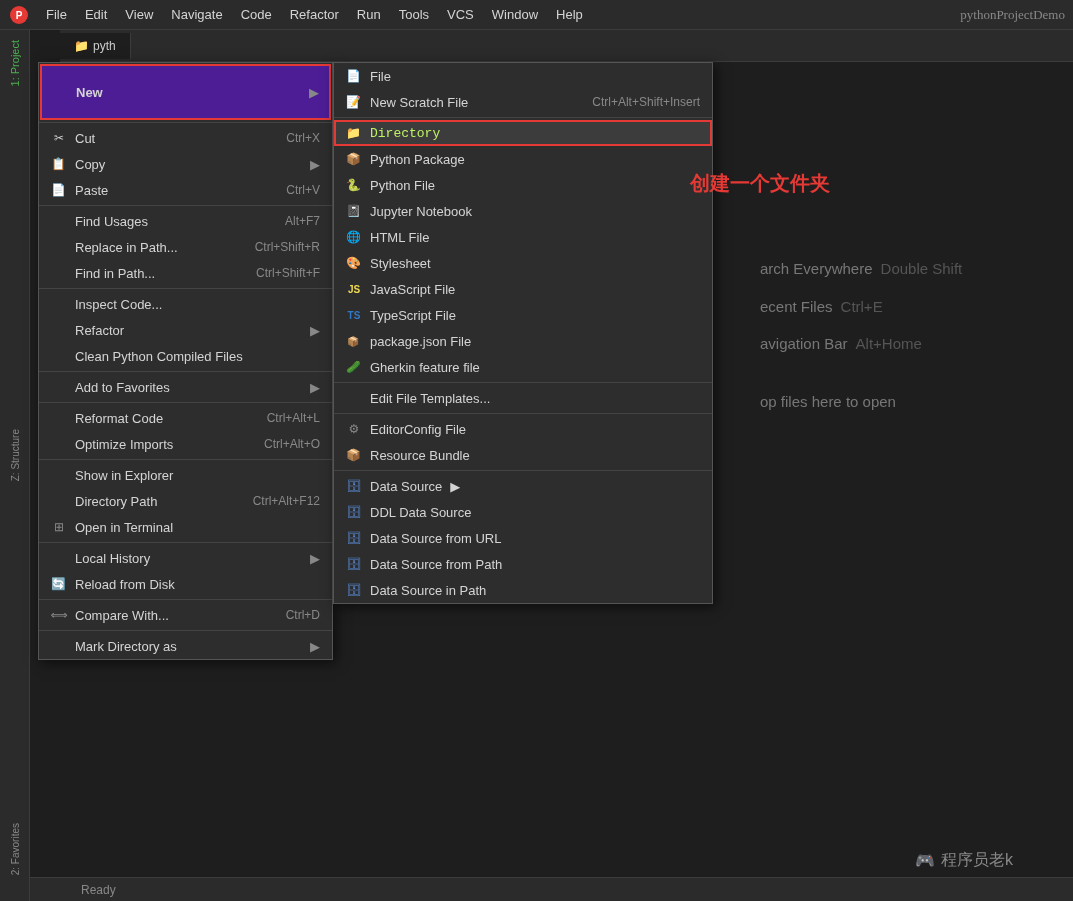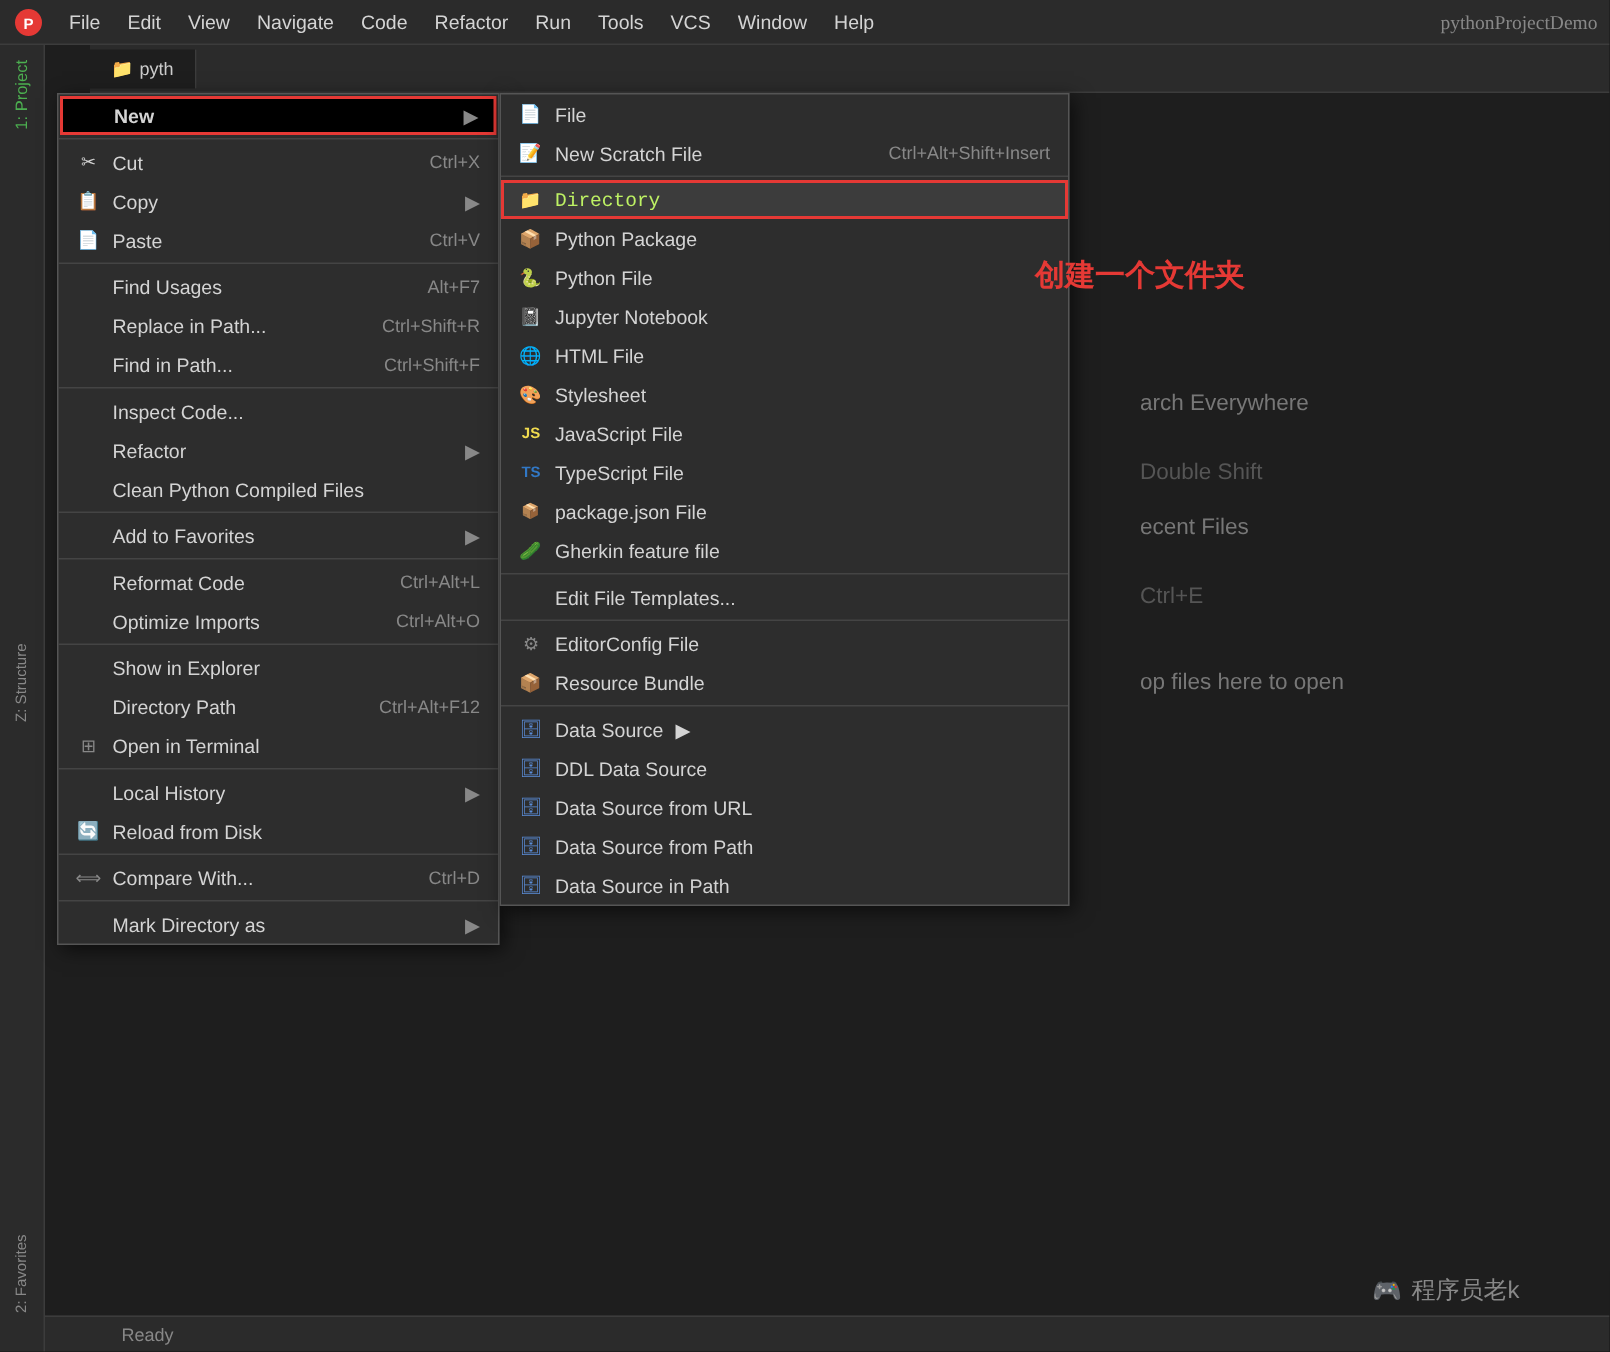--- a/index.html
+++ b/index.html
@@ -94,23 +94,23 @@
     .ctx-menu-item {
       display: flex;
       align-items: center;
       padding: 5px 12px;
       cursor: pointer;
       gap: 8px;
       position: relative;
       white-space: nowrap;
     }
     .ctx-menu-item.new-highlighted {
-      background: #000000;
+      background: #4c1d95;
       border: 2px solid #e53935;
-      padding: 3px 10px;
+      padding: 18px 10px;
     }
     .ctx-menu-item .shortcut {
       margin-left: auto;
       color: #888;
       font-size: 12px;
     }
     .ctx-menu-item .arrow {
       margin-left: auto;
       color: #888;
     }
@@ -188,21 +188,20 @@
       right: 50px;
       top: 220px;
       color: #555;
       font-size: 15px;
       line-height: 2.5;
     }
     .hint-line {
       display: flex;
       align-items: baseline;
       gap: 8px;
-      flex-direction: column;
     }
     .hint-label { color: #777; }
     .hint-shortcut { color: #555; }
 
     
     .watermark {
       position: absolute;
       bottom: 30px;
       right: 60px;
       color: #888;
@@ -557,20 +556,24 @@
 
     <div class="hints-area" style="left: 730px; top: 220px; right: 10px;">
       <div class="hint-line">
         <span class="hint-label">arch Everywhere</span>
         <span class="hint-shortcut">Double Shift</span>
       </div>
       <div class="hint-line">
         <span class="hint-label">ecent Files</span>
         <span class="hint-shortcut">Ctrl+E</span>
       </div>
+      <div class="hint-line">
+        <span class="hint-label">avigation Bar</span>
+        <span class="hint-shortcut">Alt+Home</span>
+      </div>
       <div style="margin-top:20px;">
         <span class="hint-label">op files here to open</span>
       </div>
     </div>
 
     <div class="watermark">
       <span>🎮</span>
       <span>程序员老k</span>
     </div>
 

